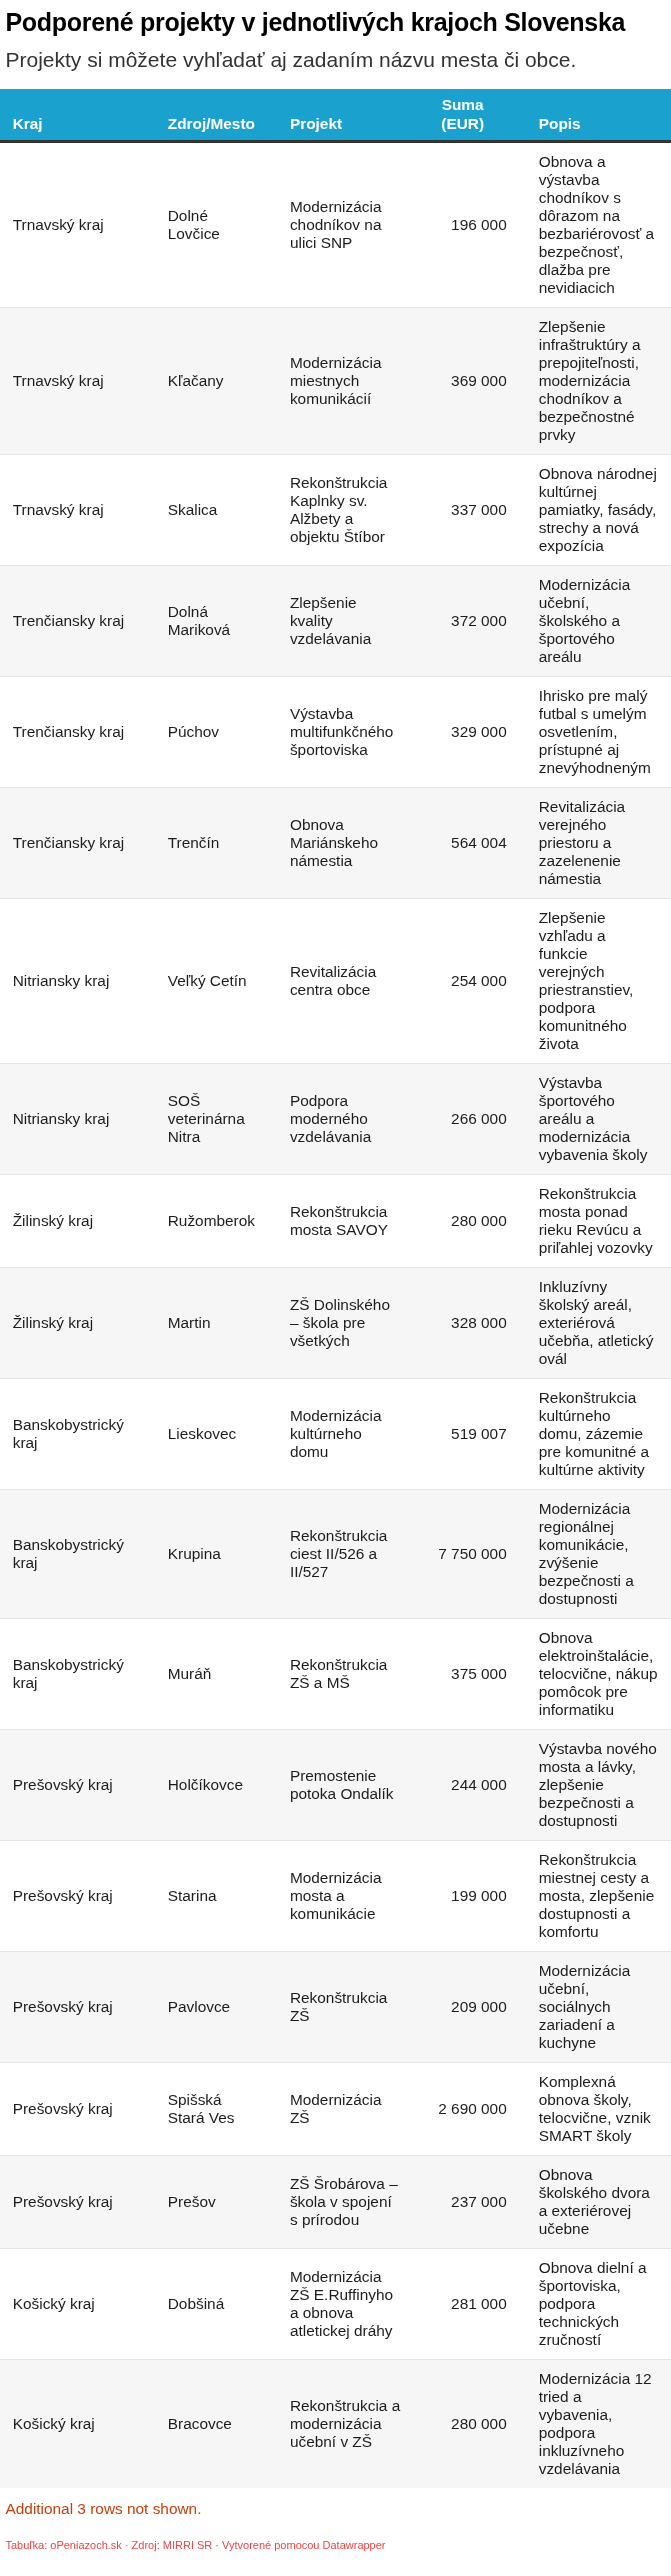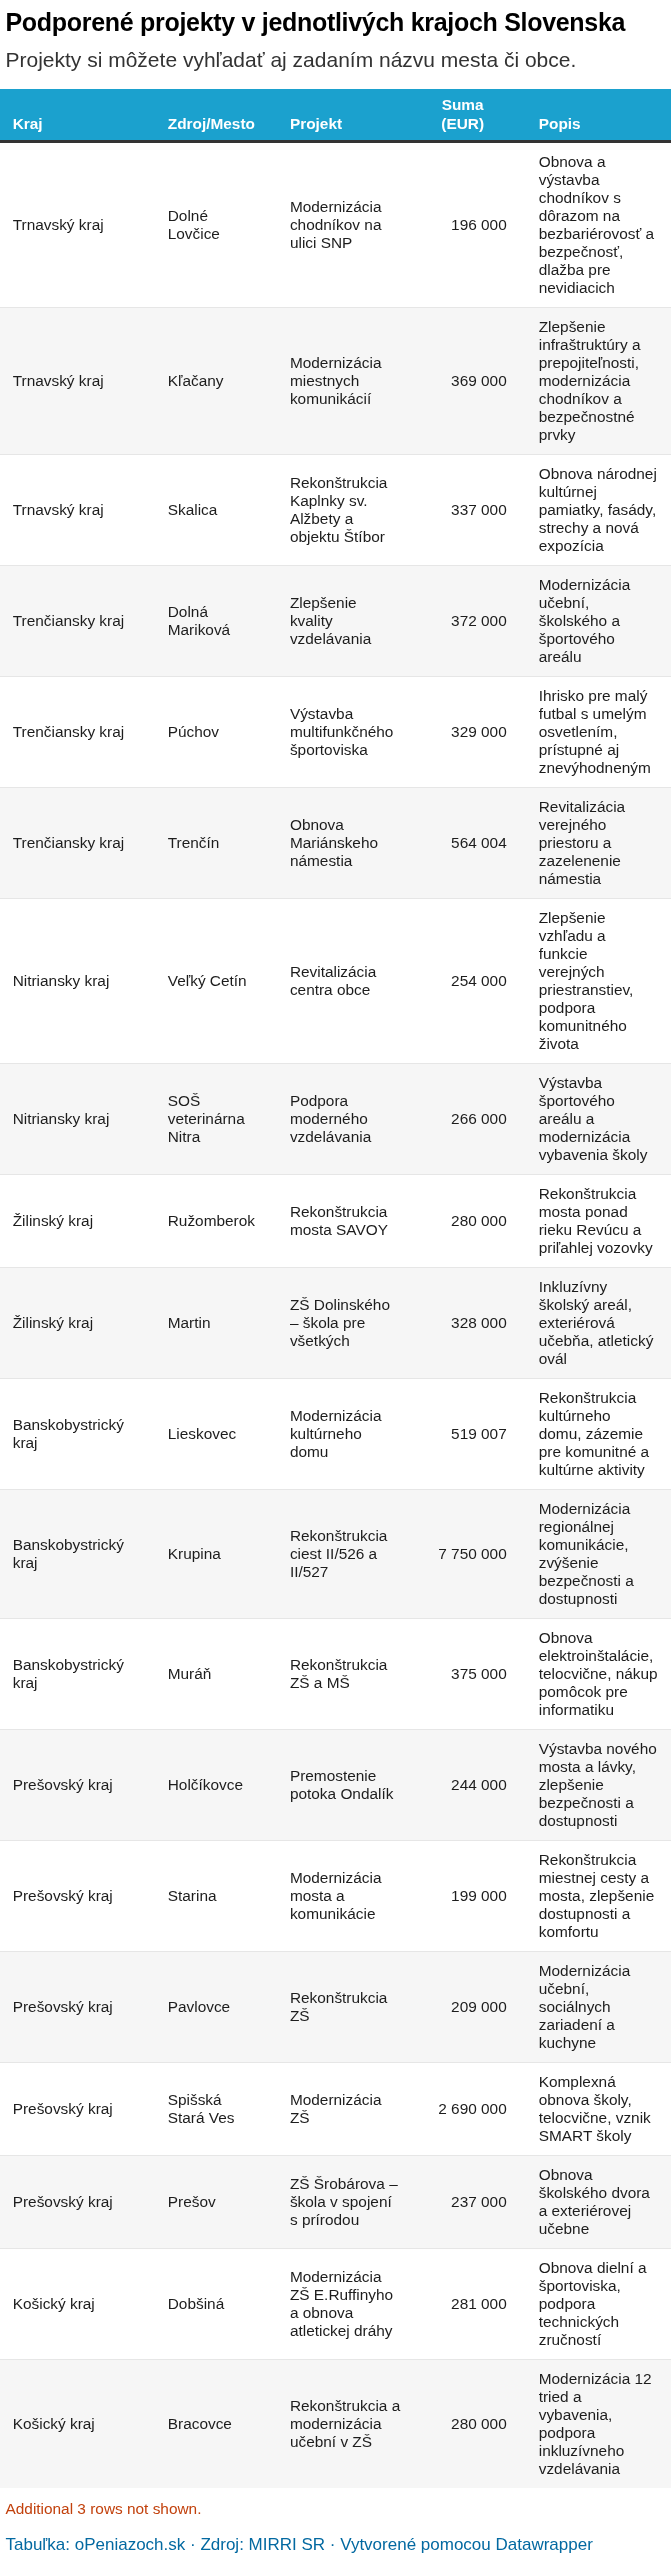--- a/index.html
+++ b/index.html
@@ -67,23 +67,23 @@
   td.c-kraj{padding-left:12.7px;}
   td.c-suma{text-align:right;padding-left:0;padding-right:0;white-space:nowrap;}
   td.c-popis{padding-left:32px;padding-right:13.8px;}
   .note{
     font-size:15.4px;
     line-height:18px;
     color:#c2410c;
     margin:12px 13.8px 0 5.5px;
   }
   .credit{
-    font-size:17px;
+    font-size:11px;
     line-height:16.5px;
-    color:#0369a1;
+    color:#ef4444;
     margin:19px 13.8px 0 5.5px;
     padding-bottom:10px;
   }
 </style>
 </head>
 <body>
 
 <div class="container">
 
   <h1 class="title">Podporené projekty v jednotlivých krajoch Slovenska</h1>

